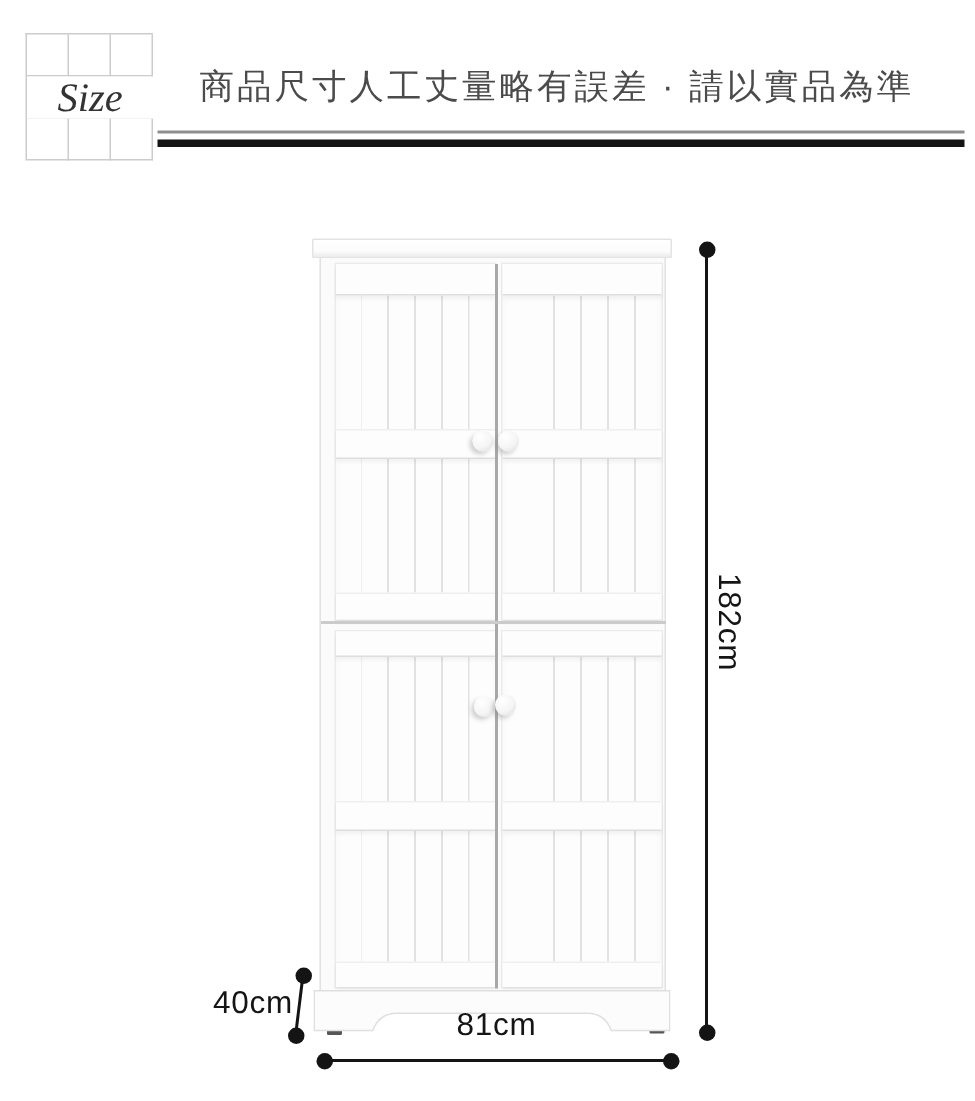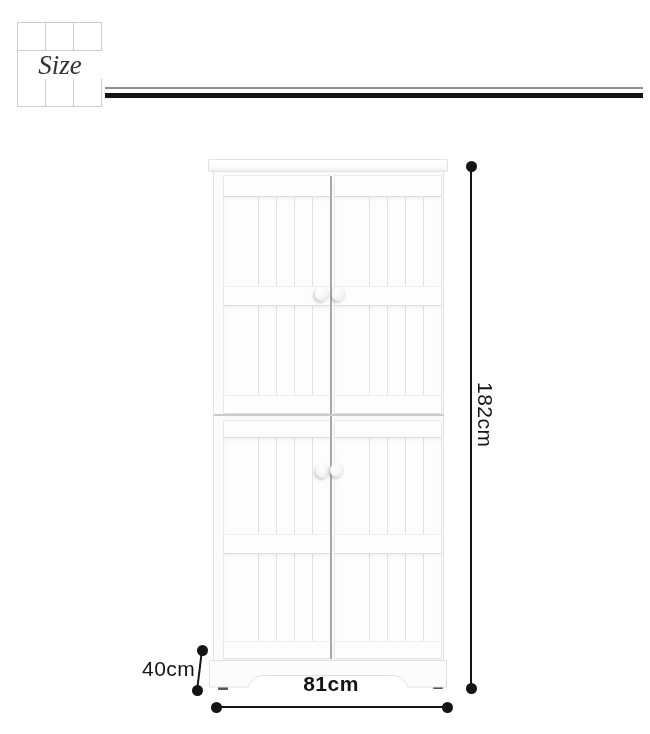--- a/index.html
+++ b/index.html
@@ -70,40 +70,41 @@
   .dim-line-d{
     position:absolute;left:201px;top:650px;width:2px;height:41px;background:#141414;
     transform-origin:1px 0;transform:rotate(7deg);
   }
   .dim-dot{
     position:absolute;width:11px;height:11px;margin-left:-5.5px;margin-top:-5.5px;
     border-radius:50%;background:#141414;
   }
   .dim-label{position:absolute;font-size:21px;line-height:1.1;color:#151515;letter-spacing:0.5px;}
   .dim-label-height{left:474px;top:382px;writing-mode:vertical-rl;}
-  .dim-label-width{left:331px;top:672px;transform:translateX(-50%);font-weight:bold;}
+  .dim-label-width{left:331px;top:672px;transform:translateX(-50%);}
   .dim-label-depth{left:142px;top:657px;width:53px;text-align:right;}
 </style>
 </head>
 <body>
 
 <div class="stage">
 
   <div class="size-grid">
     <i></i>
       <i></i>
       <i></i>
     <i></i>
       <i></i>
       <i></i>
     <i></i>
       <i></i>
       <i></i>
   </div>
   <div class="size-text">Size</div>
+  <div class="notice">商品尺寸人工丈量略有誤差 · 請以實品為準</div>
   <div class="rule-thin"></div>
   <div class="rule-thick"></div>
 
   <div>
     <div class="cab-body"></div>
     <div class="cornice"></div>
 
     <div class="door" style="left:223px;top:175px;">
       <div class="planks" style="top:20px;bottom:17px;"></div>
       <div class="rail" style="top:0;height:20px;border-top:none;"></div>

